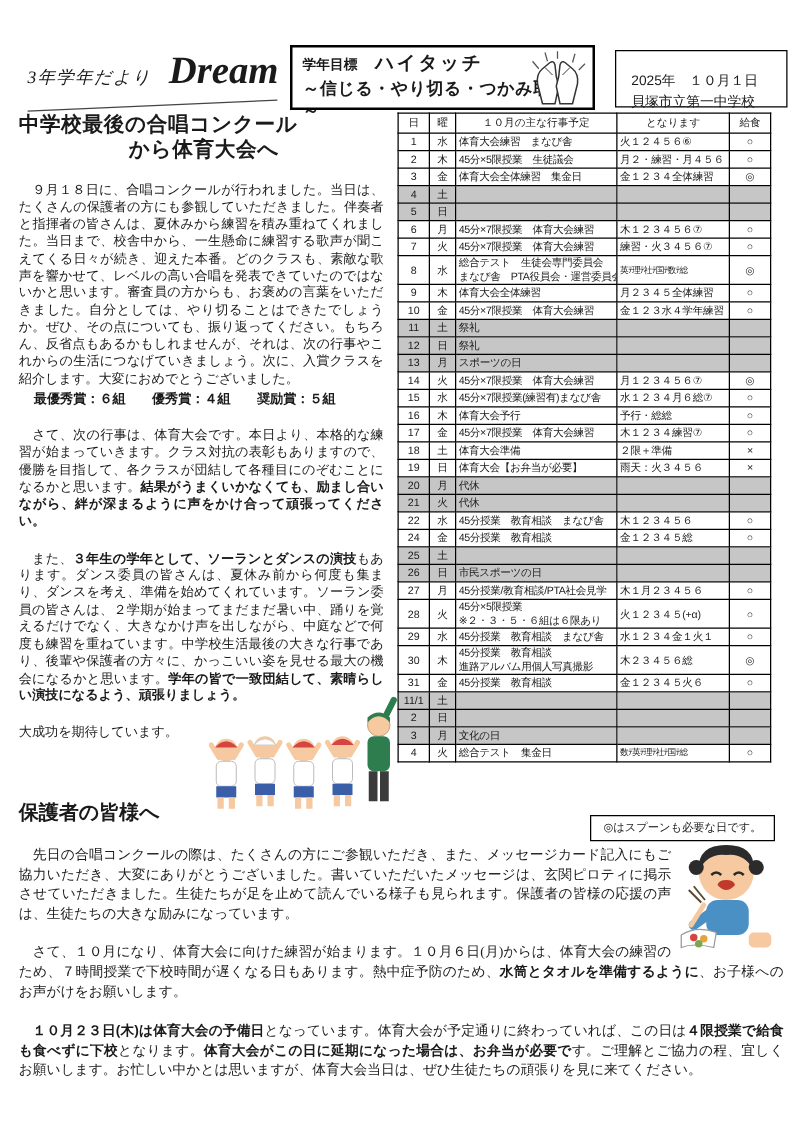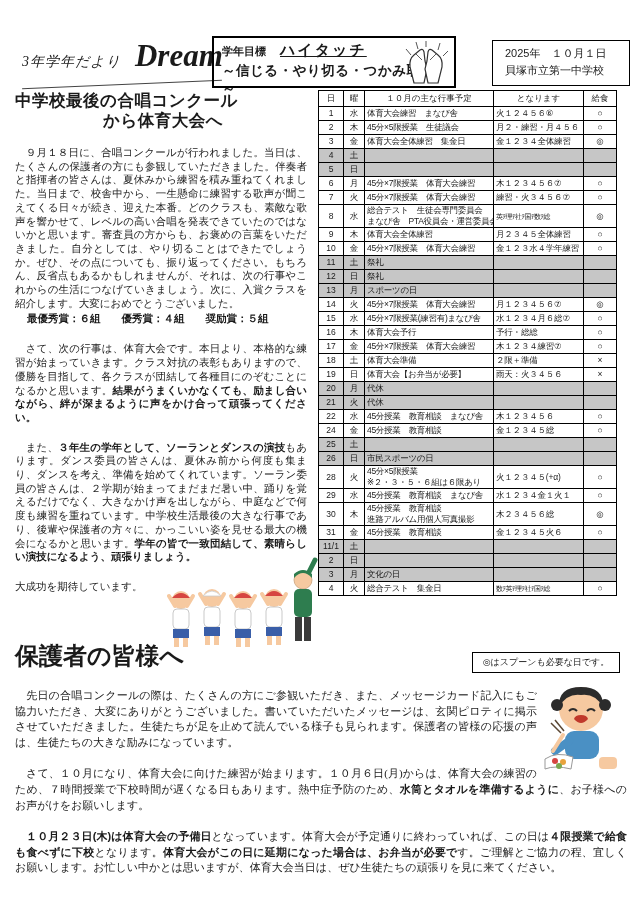--- a/index.html
+++ b/index.html
@@ -6,29 +6,29 @@
   .page{position:relative;width:640px;height:906px;background:#ffffff;overflow:hidden;
         font-family:"Liberation Serif","DejaVu Serif",serif;color:#1a1a1a;}
   .sans{font-family:"Liberation Sans","DejaVu Sans",sans-serif;}
 
   
   .masthead{position:absolute;left:22px;top:38px;white-space:nowrap;}
   .mast-prefix{font-style:italic;font-size:14px;letter-spacing:1px;}
   .mast-title{font-style:italic;font-size:31px;font-weight:bold;margin-left:14px;}
   .mast-underline{position:absolute;left:0;top:46px;width:200px;border-top:1px solid #444;
         transform:rotate(-2.5deg);}
-  .goal-box{position:absolute;left:212px;top:36px;width:244px;height:52px;border:2px solid #000;
+  .goal-box{position:absolute;left:232px;top:36px;width:244px;height:52px;border:2px solid #000;
         padding:3px 6px 0 8px;box-sizing:border-box;}
   .goal-row1{display:flex;align-items:baseline;gap:14px;}
   .goal-label{font-size:11px;font-weight:bold;}
-  .goal-title{font-size:15px;font-weight:bold;letter-spacing:2px;text-decoration:underline;}
+  .goal-title{font-size:15px;font-weight:bold;letter-spacing:2px;}
   .goal-sub{font-size:13.5px;font-weight:bold;margin-top:2px;letter-spacing:0.5px;}
   .goal-art{position:absolute;right:2px;top:1px;}
   .date-box{position:absolute;left:492px;top:40px;width:138px;height:46px;border:1.5px solid #000;
-        box-sizing:border-box;padding:4px 0 0 12px;font-size:11px;line-height:17px;
+        box-sizing:border-box;padding:16px 0 0 12px;font-size:11px;line-height:17px;
         font-family:"Liberation Sans","DejaVu Sans",sans-serif;}
 
   
   .article{position:absolute;left:15px;top:90px;width:292px;}
   .article-title{font-family:"Liberation Sans","DejaVu Sans",sans-serif;font-weight:bold;
         font-size:16.5px;line-height:20px;letter-spacing:0.5px;}
   .article-title .line2{padding-left:88px;display:block;}
   .para{margin:16px 0 1px 0;font-size:10.5px;line-height:13.7px;text-align:justify;}
   .para .b{font-family:"Liberation Sans","DejaVu Sans",sans-serif;font-weight:bold;}
   .awards{font-family:"Liberation Sans","DejaVu Sans",sans-serif;font-weight:bold;
@@ -48,21 +48,21 @@
   td.tm{letter-spacing:-0.2px;}
   tr.shaded td{background:#c6c6c6;}
   td.small{font-size:7px;letter-spacing:-0.5px;}
   .note-box{position:absolute;left:472px;top:652px;width:142px;border:1px solid #000;
         font-family:"Liberation Sans","DejaVu Sans",sans-serif;font-size:9px;
         text-align:center;padding:3px 2px;background:#fff;}
 
   
   .parents{position:absolute;left:15px;top:640px;width:612px;}
   .parents-title{font-family:"Liberation Sans","DejaVu Sans",sans-serif;font-weight:bold;
-        font-size:24px;margin:0 0 5px 0;}
+        font-size:16px;margin:0 0 5px 0;}
   .parents .para{font-size:11px;line-height:15.6px;}
   .boy-float{float:right;width:84px;height:98px;margin:2px 0 0 6px;}
 </style>
 </head>
 <body>
 
 <div class="page">
 
   <div class="masthead">
     <span class="mast-prefix">3年学年だより</span><span class="mast-title">Dream</span>
@@ -410,20 +410,29 @@
           <tr class="shaded">
             <td class="c">26</td>
             <td class="c">日</td>
             <td class="ev">
               <div>市民スポーツの日</div>
             </td>
             <td class="tm"></td>
             <td class="c"></td>
           </tr>
           <tr>
+            <td class="c">27</td>
+            <td class="c">月</td>
+            <td class="ev">
+              <div>45分授業/教育相談/PTA社会見学</div>
+            </td>
+            <td class="tm">木１月２３４５６</td>
+            <td class="c">○</td>
+          </tr>
+          <tr>
             <td class="c">28</td>
             <td class="c">火</td>
             <td class="ev">
               <div>45分×5限授業</div>
               <div>※２・３・５・６組は６限あり</div>
             </td>
             <td class="tm">火１２３４５(+α)</td>
             <td class="c">○</td>
           </tr>
           <tr>

